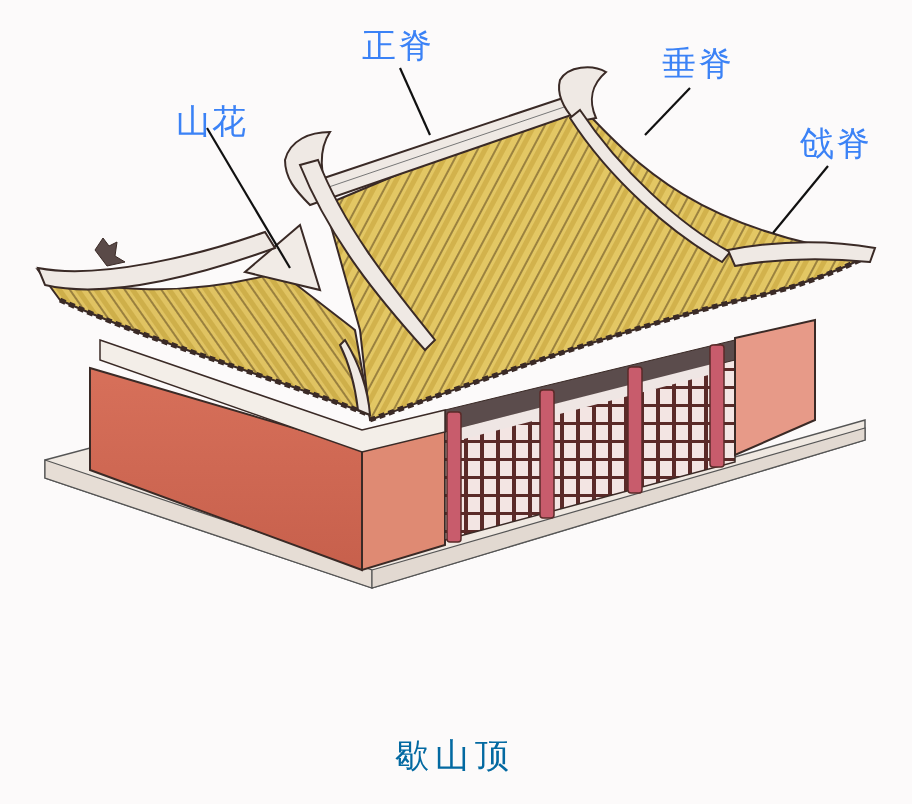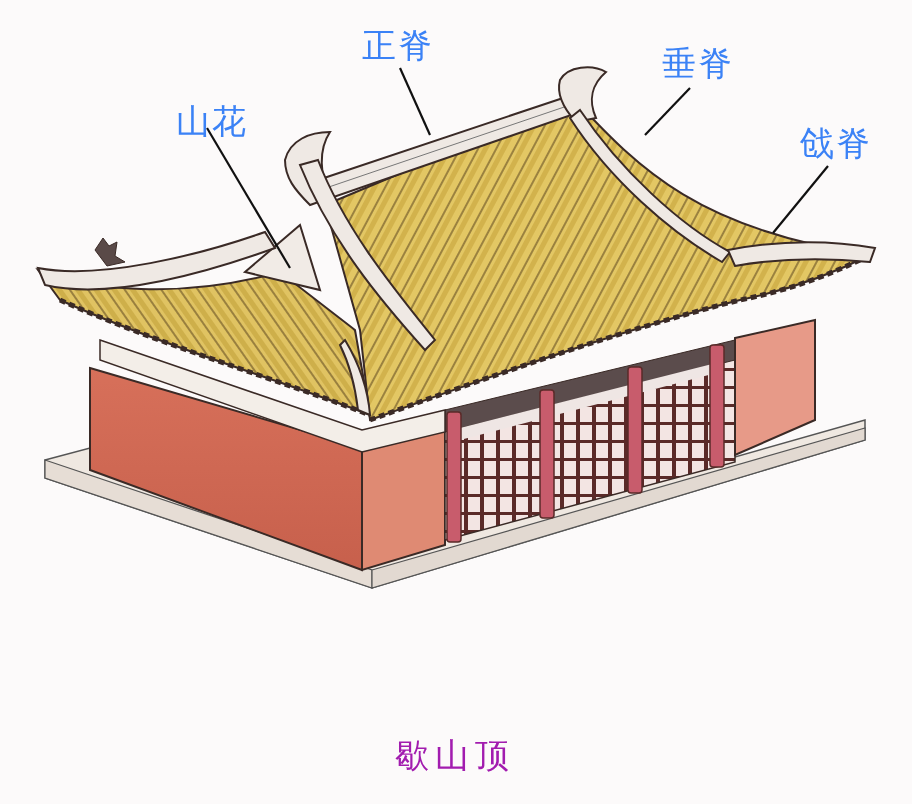--- a/index.html
+++ b/index.html
@@ -1,20 +1,20 @@
 <!DOCTYPE html>
 <html><head>
 <meta charset="utf-8">
 <style>
   html, body { margin:0; padding:0; background:#fcfafa; }
   body { width:912px; height:804px; position:relative; overflow:hidden;
          font-family: "DejaVu Serif", "Liberation Serif", serif; }
   #stage { position:absolute; left:0; top:0; width:912px; height:804px; }
   .label { position:absolute; font-size:34px; color:#3b82f6; letter-spacing:2px; line-height:1; white-space:nowrap; }
-  .caption { position:absolute; font-size:34px; color:#a21caf; letter-spacing:6px; line-height:1; }
+  .caption { position:absolute; font-size:34px; color:#0369a1; letter-spacing:6px; line-height:1; }
 </style>
 </head>
 <body>
 
 <div id="stage">
   <svg width="912" height="804" viewBox="0 0 912 804">
     <defs>
       <pattern id="tiles" patternUnits="userSpaceOnUse" width="16" height="16" patternTransform="rotate(28)">
         <rect width="16" height="16" fill="#e3c764"></rect>
         <rect x="0" width="5" height="16" fill="#c9a83f" opacity="0.65"></rect>

